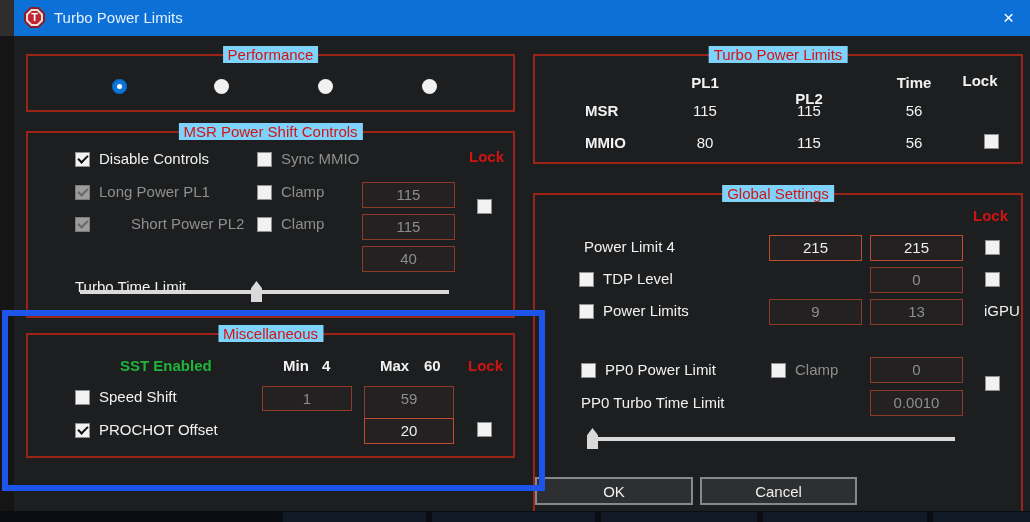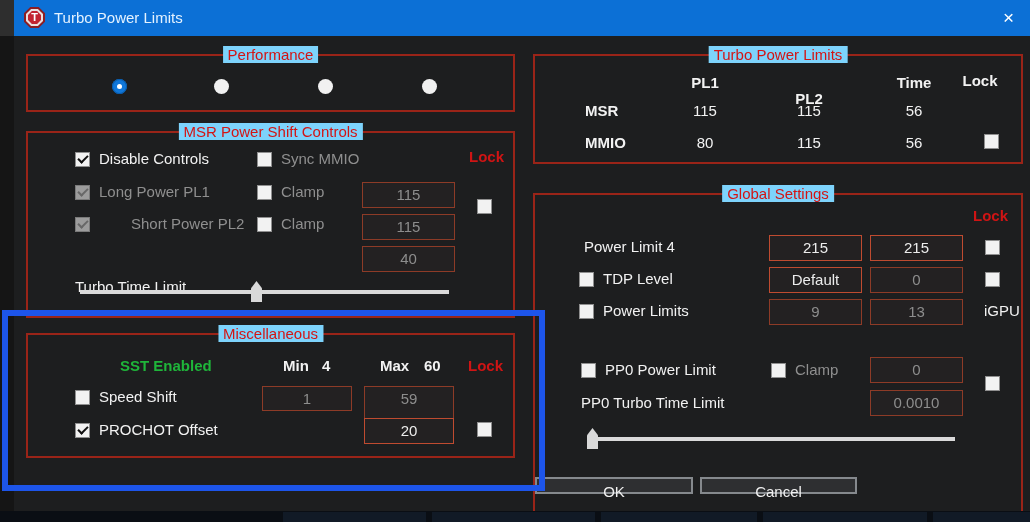--- a/index.html
+++ b/index.html
@@ -33,21 +33,21 @@
   .radio{position:absolute;width:15px;height:15px;border-radius:50%;background:#f1f1f1;}
   .radio.selected{background:#1077d9;box-shadow:inset 0 0 0 1px #0a5cab;}
   .radio.selected::before{content:"";position:absolute;left:5px;top:5px;width:5px;height:5px;border-radius:50%;background:#fff;}
   .field{position:absolute;height:26px;border:1px solid #bf4b30;background:#232122;color:#ececec;
        font-size:15px;line-height:24px;text-align:center;box-sizing:border-box;}
   .field.dis{color:#8d8d8d;border-color:#8d3b27;}
   .tv{position:absolute;width:80px;text-align:center;font-size:15px;color:#f2f2f2;white-space:nowrap;}
   .track{position:absolute;height:4px;background:#dadada;}
   .thumb{position:absolute;width:11px;height:21px;background:#d9d9d9;
        clip-path:polygon(0 35%,50% 0,100% 35%,100% 100%,0 100%);}
-  .btn{position:absolute;height:17px;background:#2e2f31;border:2px solid #85898d;box-sizing:border-box;
+  .btn{position:absolute;height:28px;background:#2e2f31;border:2px solid #85898d;box-sizing:border-box;
        color:#f0f0f0;font-size:15px;text-align:center;line-height:25px;}
   .btn.disabled{color:#f9a8d4;margin-top:44px;}
   .highlight{position:absolute;left:2px;top:310px;width:543px;height:181px;border:6px solid #1d55ea;box-sizing:border-box;}
   .taskbar{position:absolute;left:0;top:511px;width:1030px;height:11px;background:#0a0e14;}
   .tseg{position:absolute;top:1px;height:10px;background:#111a26;}
 </style>
 </head>
 <body>
 
 <div class="backdrop-top"></div>
@@ -149,21 +149,20 @@
 
     <span class="lbl redtxt" style="left:438px;top:12px;">Lock</span>
 
     <span class="lbl" style="left:49px;top:43px;">Power Limit 4</span>
     <div class="field" style="left:234px;top:40px;width:93px;">215</div>
     <div class="field" style="left:335px;top:40px;width:93px;">215</div>
     <div class="cb" style="left:450px;top:45px;"></div>
 
     <div class="cb" style="left:44px;top:77px;"></div>
     <span class="lbl" style="left:68px;top:75px;">TDP Level</span>
-    <div class="field" style="left:234px;top:72px;width:93px;">Default</div>
     <div class="field dis" style="left:335px;top:72px;width:93px;">0</div>
     <div class="cb" style="left:450px;top:77px;"></div>
 
     <div class="cb" style="left:44px;top:109px;"></div>
     <span class="lbl" style="left:68px;top:107px;">Power Limits</span>
     <div class="field dis" style="left:234px;top:104px;width:93px;">9</div>
     <div class="field dis" style="left:335px;top:104px;width:93px;">13</div>
     <span class="lbl" style="left:449px;top:107px;">iGPU</span>
 
     <div class="cb" style="left:46px;top:168px;"></div>

